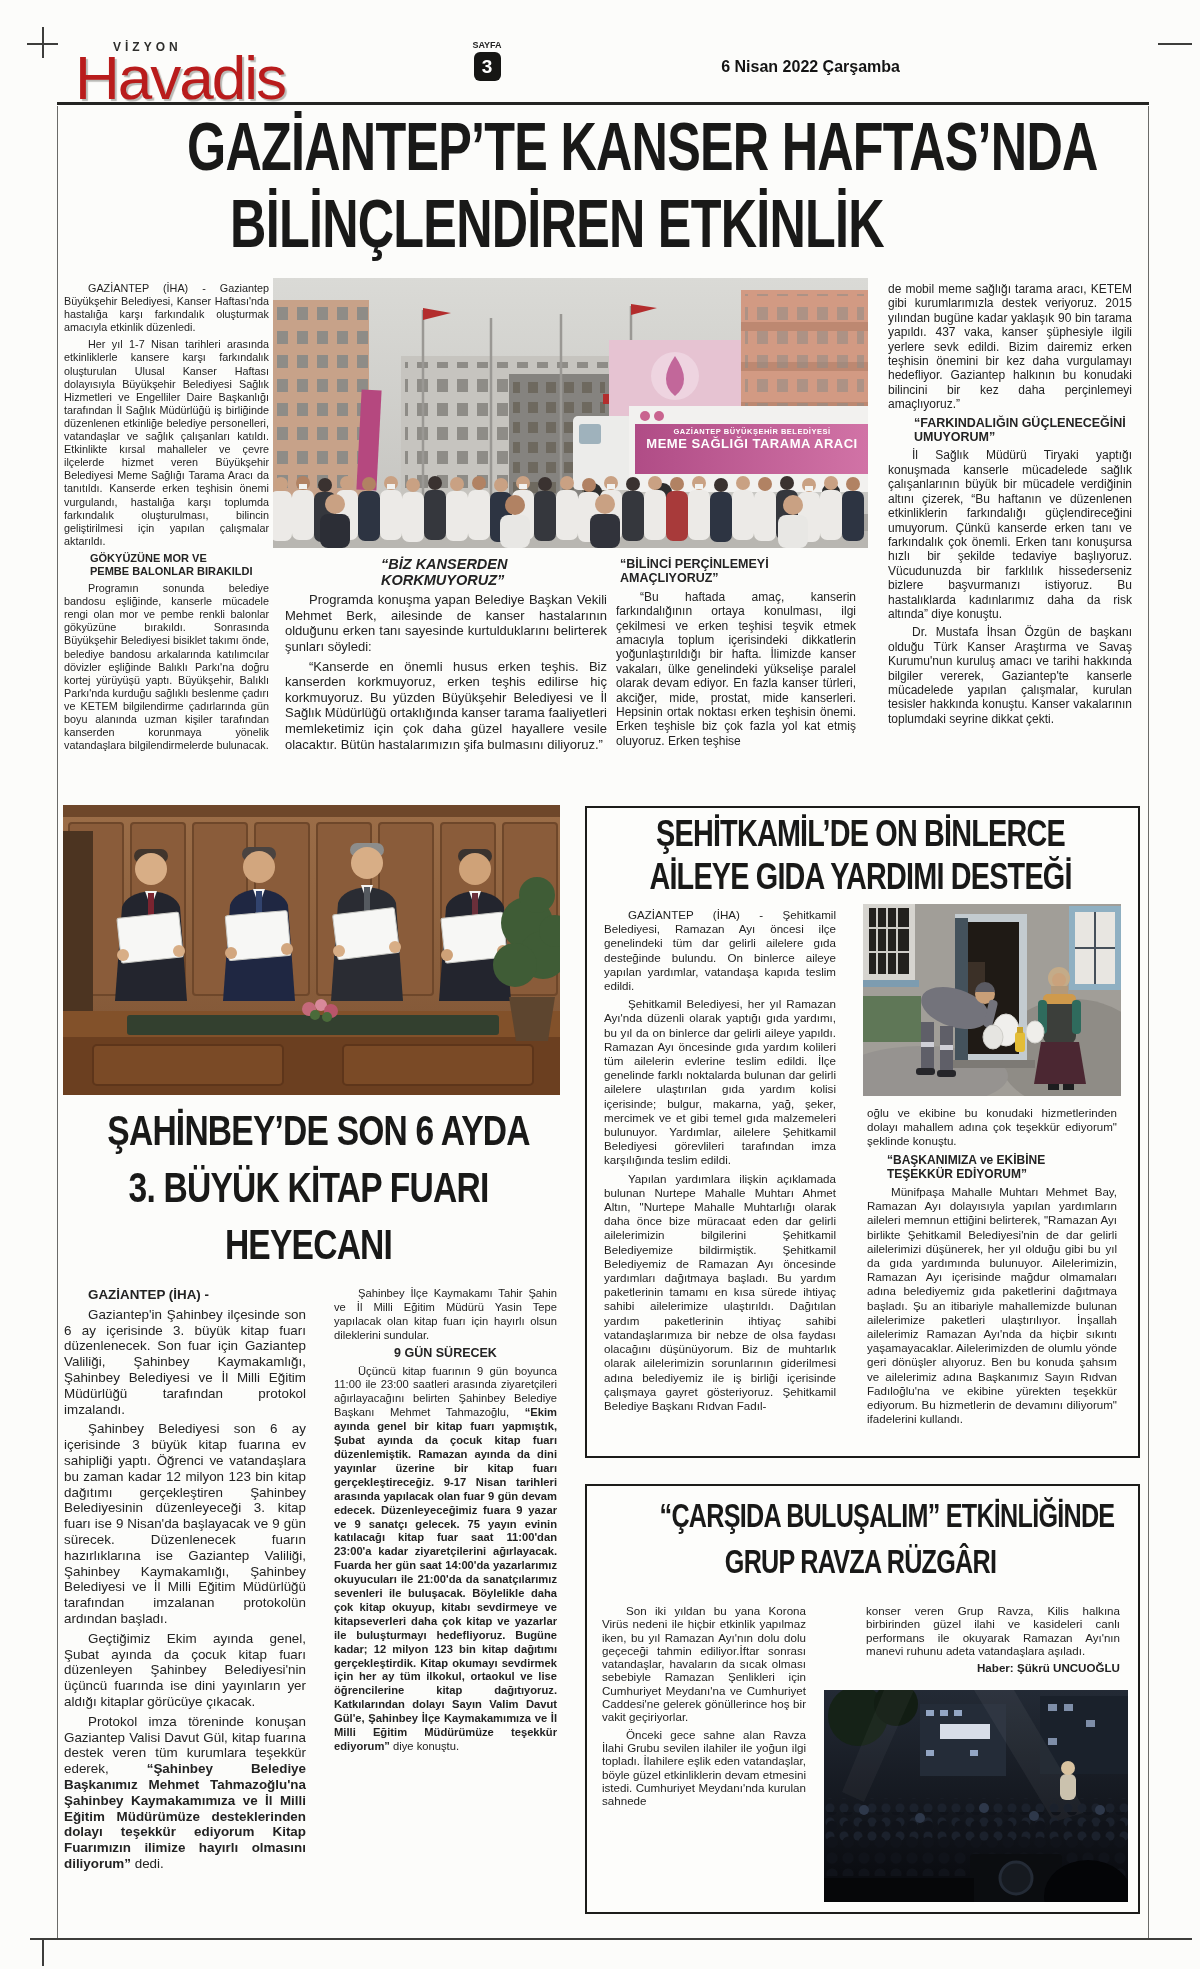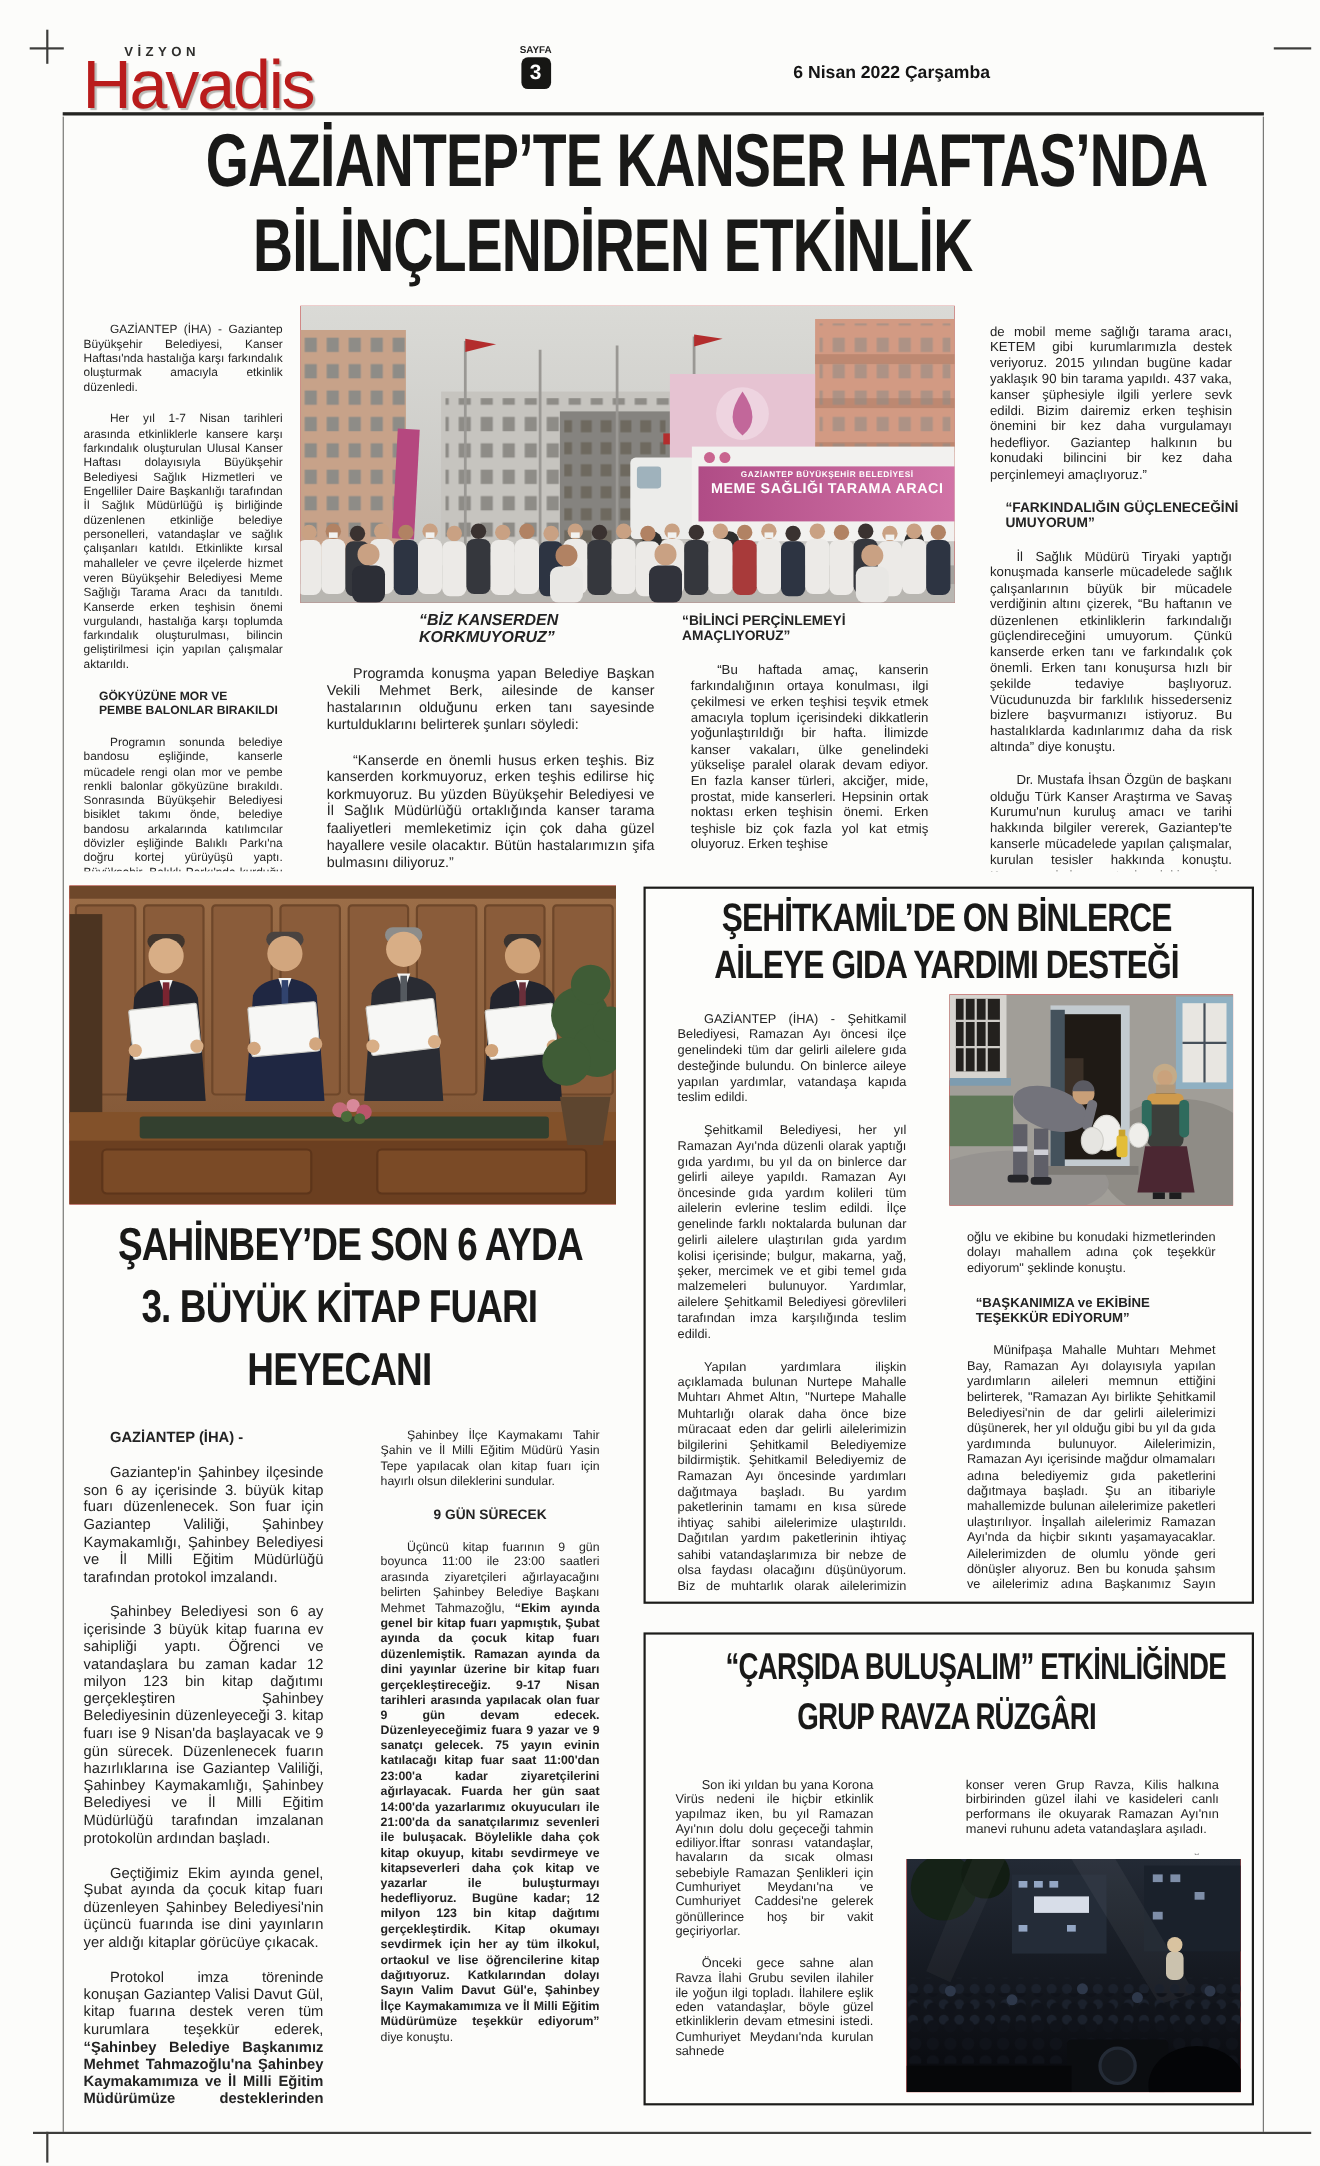--- a/index.html
+++ b/index.html
@@ -1,21 +1,21 @@
 <!DOCTYPE html>
 <html><head>
 <meta charset="utf-8">
 <style>
   html,body{margin:0;padding:0;background:#e9e9e7;}
   .page{position:relative;width:1200px;height:1969px;background:#fcfcfa;
         font-family:"Liberation Sans","DejaVu Sans",sans-serif;color:#1f1f1f;overflow:hidden;}
   .abs{position:absolute;}
   .rule{position:absolute;background:#3d3d3b;}
   .col{position:absolute;text-align:justify;overflow:hidden;color:#232323;}
-  .col p{margin:16px;text-indent:24px;}
+  .col p{margin:4px;text-indent:24px;}
   .col p.ni{text-indent:0;}
   .sub{font-weight:700;text-indent:0;margin:1px 0;}
   .b{font-weight:700;}
   .logo-top{font-size:12px;font-weight:700;letter-spacing:4px;color:#2e2e2c;}
   .logo-main{font-size:62px;font-weight:400;letter-spacing:-2px;color:#b91c1c;
              line-height:48px;text-shadow:2px 2px 1px #b9b9b5;}
   .date{font-size:16px;font-weight:700;color:#141414;text-align:right;}
   .pglabel{font-size:9px;font-weight:700;color:#222;text-align:center;display:block;}
   .pgbadge{width:27px;height:29px;background:#161614;border-radius:6px;color:#fff;
            font-size:19px;font-weight:700;line-height:29px;text-align:center;margin:2px auto 0;}

